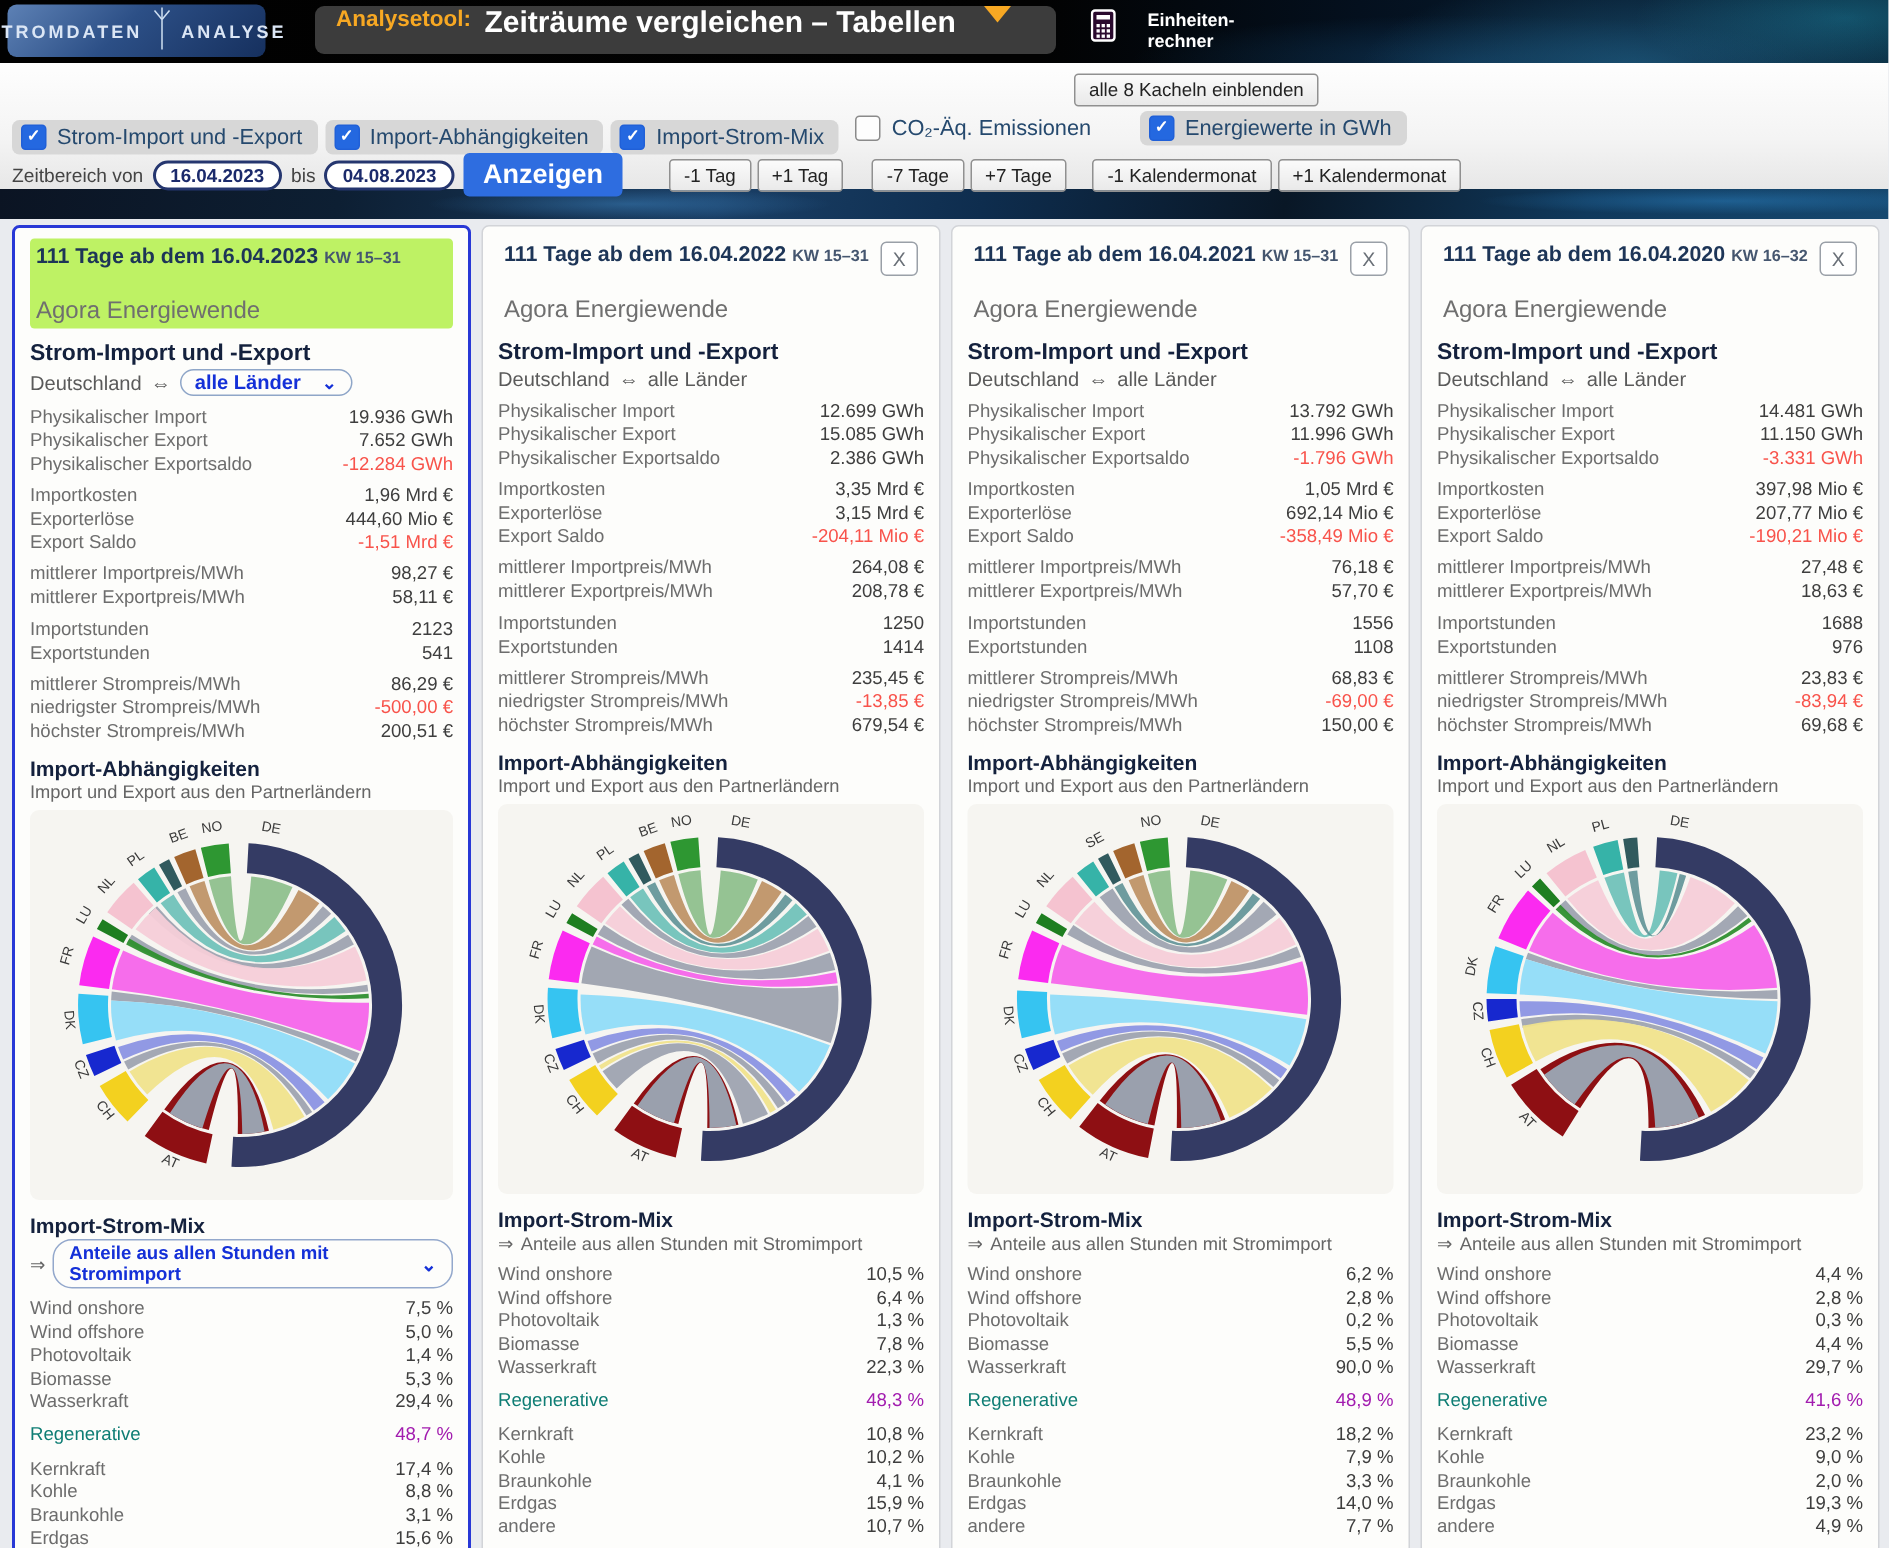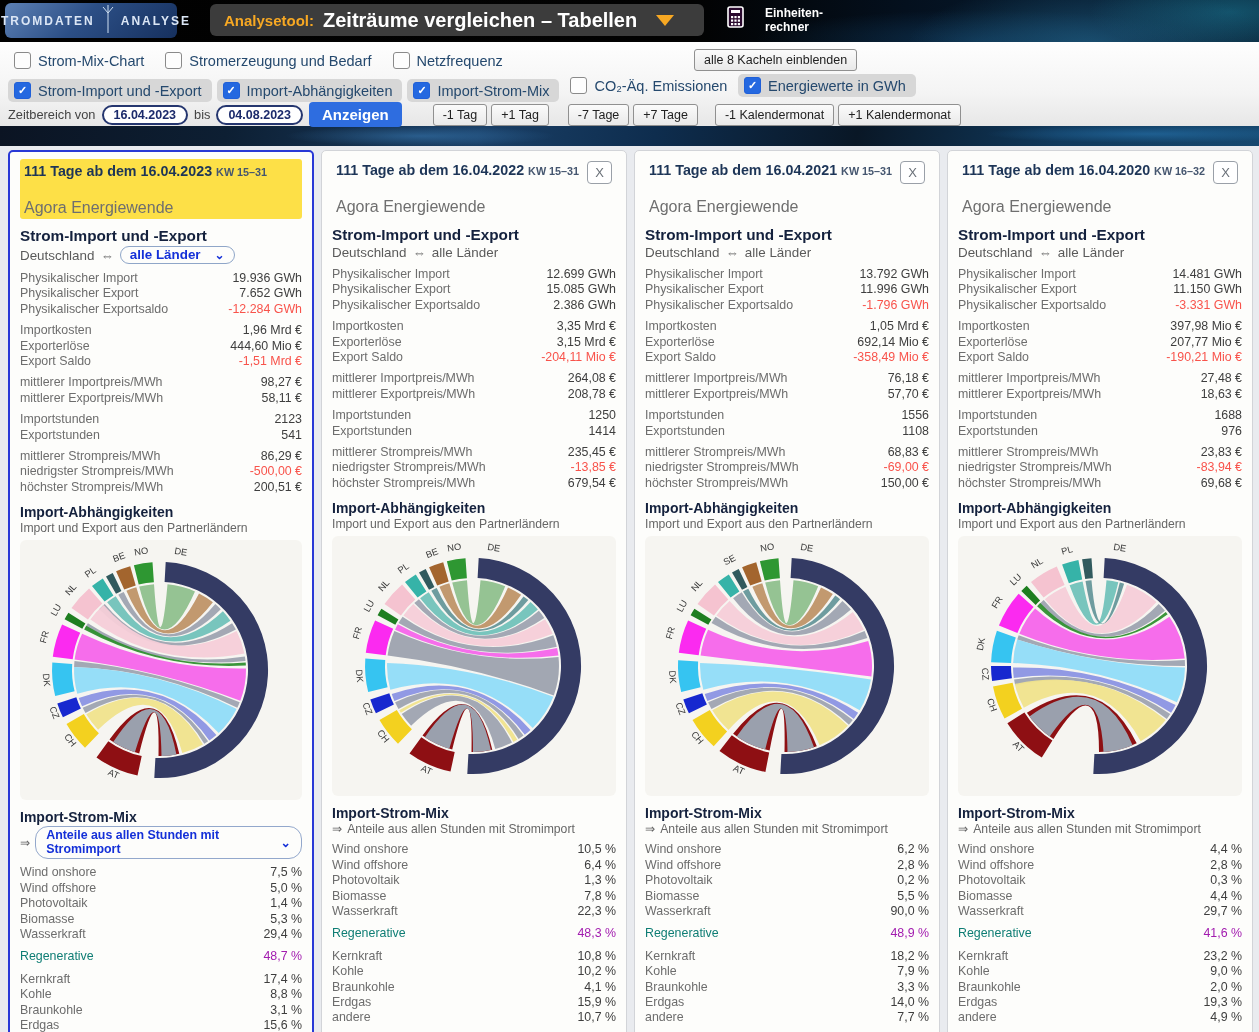--- a/index.html
+++ b/index.html
@@ -12,67 +12,67 @@
       radial-gradient(ellipse 260px 90px at 1090px 45px, rgba(38,110,150,.55), transparent 70%),
       radial-gradient(ellipse 200px 60px at 1230px 12px, rgba(30,140,170,.45), transparent 70%),
       radial-gradient(ellipse 300px 40px at 980px 40px, rgba(20,70,110,.5), transparent 75%),
       linear-gradient(90deg,#010101 0%,#020202 55%,#04101e 72%,#071c30 86%,#0a2438 100%);}
   .logo{position:absolute;left:5px;top:3px;width:172px;height:35px;border-radius:6px;
     background:linear-gradient(135deg,#5d81b5 0%,#2c4f86 45%,#16305e 100%);
     display:flex;align-items:center;justify-content:center;gap:7px;
     color:#dbe6f5;font-weight:bold;font-size:12px;letter-spacing:2px;}
   .logo .wm{flex:0 0 auto;}
   .tool-select{position:absolute;left:210px;top:4px;width:494px;height:32px;background:#3c3c3c;
-    border-radius:6px;display:flex;align-items:center;padding:0 14px;box-sizing:border-box;gap:9px;cursor:pointer;}
+    border-radius:6px;display:flex;align-items:flex-start;padding:0 14px;box-sizing:border-box;gap:9px;cursor:pointer;}
   .tool-label{color:#f7a823;font-weight:bold;font-size:15px;}
   .tool-value{color:#ffffff;font-weight:bold;font-size:20px;}
   .caret{width:0;height:0;border-left:9px solid transparent;border-right:9px solid transparent;border-top:11px solid #f7a823;margin-left:10px;}
   .unit-calc{position:absolute;left:727px;top:6px;display:flex;gap:21px;color:#fff;font-weight:bold;font-size:12px;line-height:1.2;align-items:flex-start;cursor:pointer;}
 
   
   .toolbar{position:relative;height:84px;background:linear-gradient(180deg,#fefefe 0%,#f4f4f4 60%,#e7e7e7 100%);}
   .tb-row{position:absolute;left:8px;display:flex;align-items:center;}
   .row1{top:7px;}
   .row2{top:32px;}
   .row3{top:60px;}
   .check-item{display:inline-flex;align-items:center;gap:7px;font-size:14.5px;color:#25496e;
     padding:3px 10px 3px 6px;border-radius:5px;margin-right:5px;cursor:pointer;white-space:nowrap;}
   .check-item.on{background:#d7d7d7;}
   .box{width:15px;height:15px;border:1px solid #8a8a8a;background:#fdfdfd;border-radius:3px;
     display:inline-flex;align-items:center;justify-content:center;flex:0 0 auto;}
   .box.on{background:#2468e0;border-color:#2060d8;}
   .box.on::after{content:"✓";color:#fff;font-size:11px;font-weight:bold;line-height:1;}
-  .right-abs{position:absolute;left:694px;top:0;}
+  .right-abs{position:absolute;left:716px;top:0;}
   .plain-btn{font-family:inherit;font-size:12.5px;color:#222;background:linear-gradient(180deg,#fbfbfb,#e9e9e9);
     border:1px solid #909090;border-radius:3px;padding:3px 9px;cursor:pointer;white-space:nowrap;}
   .row3 .lbl{font-size:12.8px;color:#444;margin-right:6px;}
   .date-pill{border:2px solid #25366f;border-radius:11px;background:#fff;color:#1b2a6b;
     font-weight:bold;font-size:12.5px;padding:1px 10px;margin-right:6px;cursor:text;}
-  .anzeigen{font-family:inherit;background:#2e6de0;color:#fff;font-weight:bold;font-size:15px;
+  .anzeigen{font-family:inherit;background:#2e6de0;color:#fff;font-weight:bold;font-size:18px;
     border:none;border-radius:4px;padding:4px 13px;cursor:pointer;}
   #step-buttons{display:inline-flex;align-items:center;}
   #step-buttons .plain-btn{margin-left:4px;}
   #step-buttons .g0{margin-left:31px;text-align:right;}
   #step-buttons .g2{margin-left:19px;}
   #step-buttons .g4{margin-left:17px;}
 
   
   .photo-strip{height:20px;
     background:
       radial-gradient(ellipse 180px 14px at 420px 10px, rgba(60,130,190,.5), transparent 75%),
       radial-gradient(ellipse 220px 12px at 1150px 8px, rgba(40,120,180,.55), transparent 75%),
       linear-gradient(100deg,#0b1423 0%,#0d1f33 18%,#1a3f66 38%,#0e2d4e 52%,#091726 68%,#10395c 84%,#16486f 100%);}
 
   
   .content{display:flex;gap:7px;align-items:flex-start;padding:4px 0 0 8px;background:#e9ebef;}
   .panel{width:306px;box-sizing:border-box;background:#fdfdfb;border:1px solid #d2d4d8;border-radius:5px;
     padding:7px 10px 8px;min-height:874px;}
   .panel.selected{border:2px solid #2838d6;}
   .p-head{display:flex;justify-content:space-between;align-items:flex-start;padding:3px 4px 2px;border-radius:3px;}
-  .panel.selected .p-head{background:#fde047;}
+  .panel.selected .p-head{background:#bef264;}
   .p-title{font-size:14.3px;font-weight:bold;color:#1d3557;}
   .p-kw{font-size:10.8px;font-weight:bold;color:#45566f;margin-left:4px;}
   .p-source{font-size:16px;color:#6f6f6f;margin-top:19px;}
   .close-btn{width:25px;height:23px;border:1.5px solid #9aa0a8;border-radius:4px;background:#fff;
     color:#6a7078;font-size:13px;line-height:1;cursor:pointer;font-family:inherit;}
   .sec-h{font-size:15.3px;font-weight:bold;color:#14213d;margin:8px 0 1px;}
   .sec-h.sm{font-size:14px;margin-top:9px;}
   .country-row{font-size:13.4px;color:#5a5a5a;display:flex;align-items:center;gap:6px;margin:0 0 7px;}
   .country-pill{border:1.5px solid #8fa6c8;border-radius:12px;padding:0 9px 1px;color:#1430d8;font-weight:bold;cursor:pointer;display:inline-flex;gap:14px;align-items:center;}
   .country-pill .chev{font-weight:bold;color:#1430d8;font-size:12px;}
@@ -135,32 +135,20 @@
           </g>
         </svg>
       </span>
       <span>
         <span>Einheiten-</span><br><span>rechner</span>
       </span>
     </div>
   </div>
 
   <div class="toolbar">
-    <div class="tb-row row1">
-      <div id="row1-checks"><span class="check-item">
-            <span class="box"></span>
-            <span>Strom-Mix-Chart</span>
-          </span><span class="check-item">
-            <span class="box"></span>
-            <span>Stromerzeugung und Bedarf</span>
-          </span><span class="check-item">
-            <span class="box"></span>
-            <span>Netzfrequenz</span>
-          </span></div>
-    </div>
     <div class="row1 right-abs" style="top:7px;">
       <button class="plain-btn">alle 8 Kacheln einblenden</button>
     </div>
     <div class="tb-row row2">
       <div id="row2-checks"><span class="check-item on">
             <span class="box on"></span>
             <span>Strom-Import und -Export</span>
           </span><span class="check-item on">
             <span class="box on"></span>
             <span>Import-Abhängigkeiten</span>

